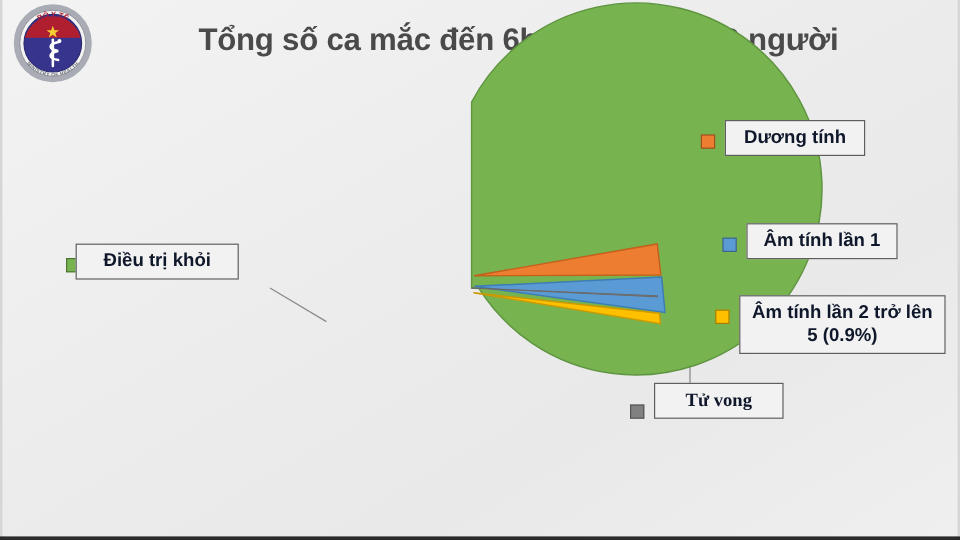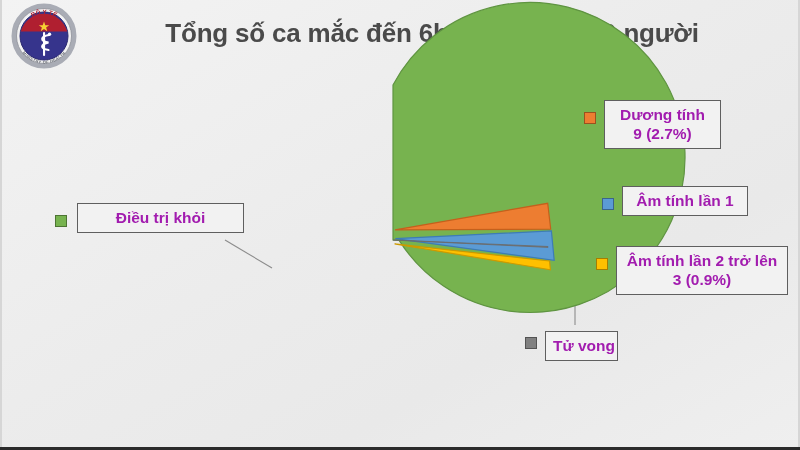--- a/index.html
+++ b/index.html
@@ -68,54 +68,54 @@
     top: 0;
     width: 800px;
     height: 450px;
   }
 
   
   .callout {
     position: absolute;
     background: #f2f2f2;
     border: 1.6px solid #5f5f5f;
-    color: #a21caf;
+    color: #0f172a;
     font-size: 15.5px;
     font-weight: bold;
     line-height: 19px;
     text-align: center;
     padding: 4px 7px 5px 7px;
     box-sizing: border-box;
     white-space: nowrap;
   }
   .callout .l1 { display: block; }
   .callout .l2 { display: block; }
 
   .swatch {
     position: absolute;
     width: 12px;
     height: 12px;
     border: 1px solid rgba(0,0,0,0.35);
     box-sizing: border-box;
   }
 
   
-  #callout-recovered { left: 77px;  top: 203px; width: 167px; }
+  #callout-recovered { left: 63px;  top: 203px; width: 136px; }
   #swatch-recovered  { left: 55px;  top: 215px; }
 
   #callout-positive  { left: 604px; top: 100px; width: 117px; }
   #swatch-positive   { left: 584px; top: 112px; }
 
   #callout-neg1      { left: 622px; top: 186px; width: 126px; text-align: center; }
   #swatch-neg1       { left: 602px; top: 198px; }
 
   #callout-neg2      { left: 616px; top: 246px; width: 172px; }
   #swatch-neg2       { left: 596px; top: 258px; }
 
-  #callout-death     { left: 545px; top: 331px; width: 73px; }
+  #callout-death     { left: 545px; top: 319px; width: 108px; font-family: Liberation Serif, serif; }
   #swatch-death      { left: 525px; top: 337px; }
 </style>
 </head>
 <body>
 
 <div id="stage">
 
   <div id="logo">
     <svg viewBox="0 0 72 70" width="72" height="70" aria-hidden="true">
 
@@ -183,32 +183,31 @@
   </svg>
 
   <span class="swatch" id="swatch-recovered" style="background:#77b34f;"></span>
   <div class="callout" id="callout-recovered">
     <span class="l1">Điều trị khỏi</span>
   </div>
 
   <span class="swatch" id="swatch-positive" style="background:#ed7d31;"></span>
   <div class="callout" id="callout-positive">
     <span class="l1">Dương tính</span>
-    <span class="l2">9 (2.7%)</span>
   </div>
 
   <span class="swatch" id="swatch-neg1" style="background:#5b9bd5;"></span>
   <div class="callout" id="callout-neg1">
     <span class="l1">Âm tính lần 1</span>
   </div>
 
   <span class="swatch" id="swatch-neg2" style="background:#ffc000;"></span>
   <div class="callout" id="callout-neg2">
     <span class="l1">Âm tính lần 2 trở lên</span>
-    <span class="l2">3 (0.9%)</span>
+    <span class="l2">5 (0.9%)</span>
   </div>
 
   <span class="swatch" id="swatch-death" style="background:#808080;"></span>
   <div class="callout" id="callout-death">
     <span class="l1">Tử vong</span>
   </div>
 
   <div id="frame-left"></div>
   <div id="frame-right"></div>
   <div id="frame-bottom"></div>

